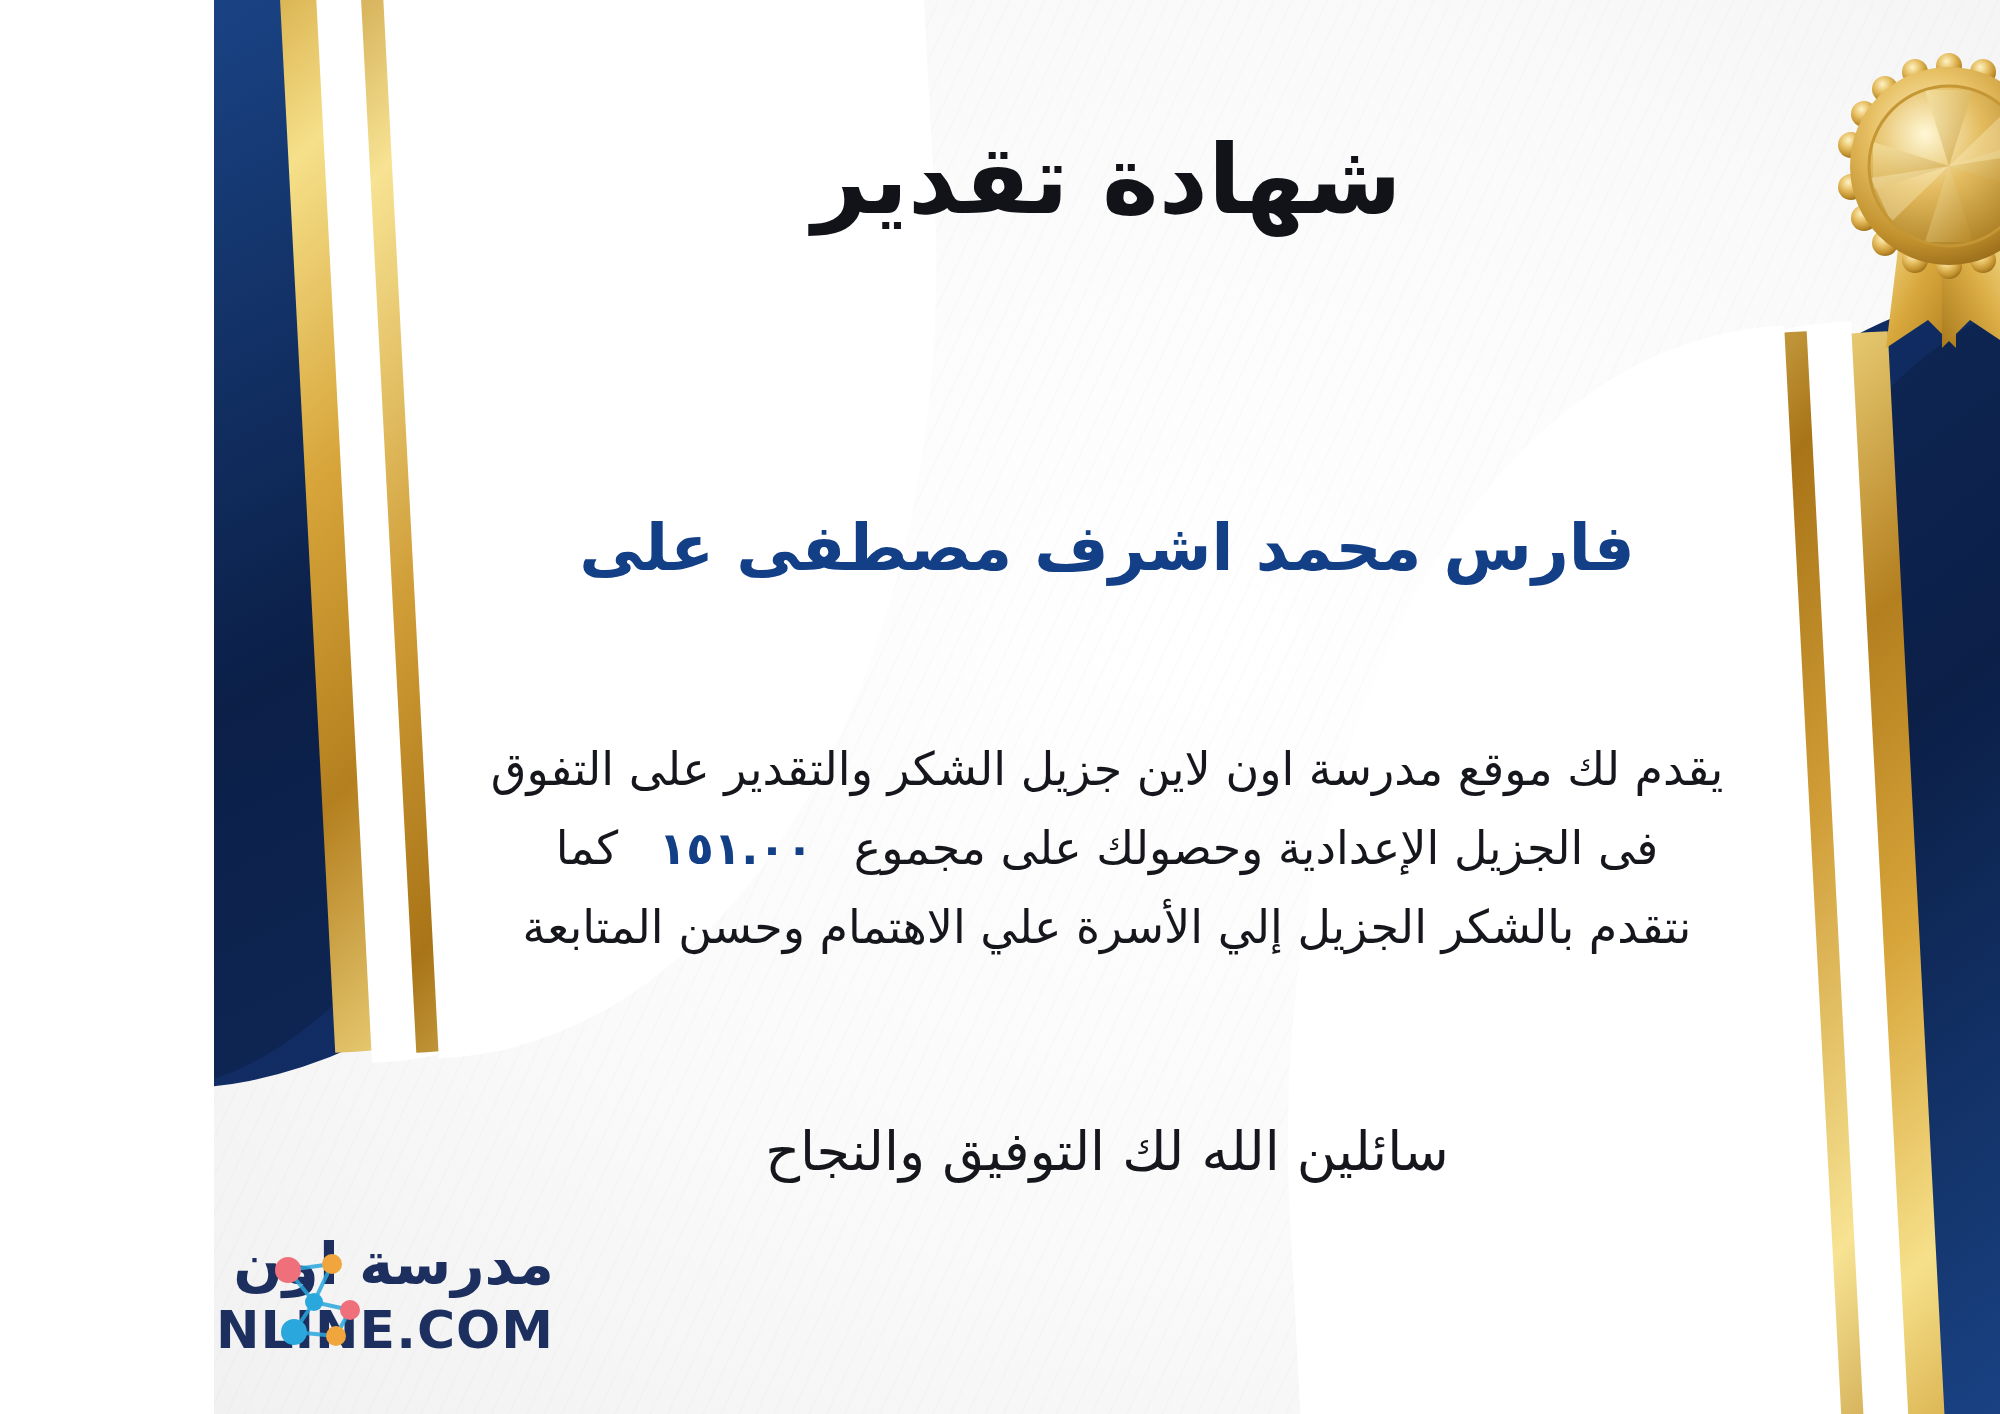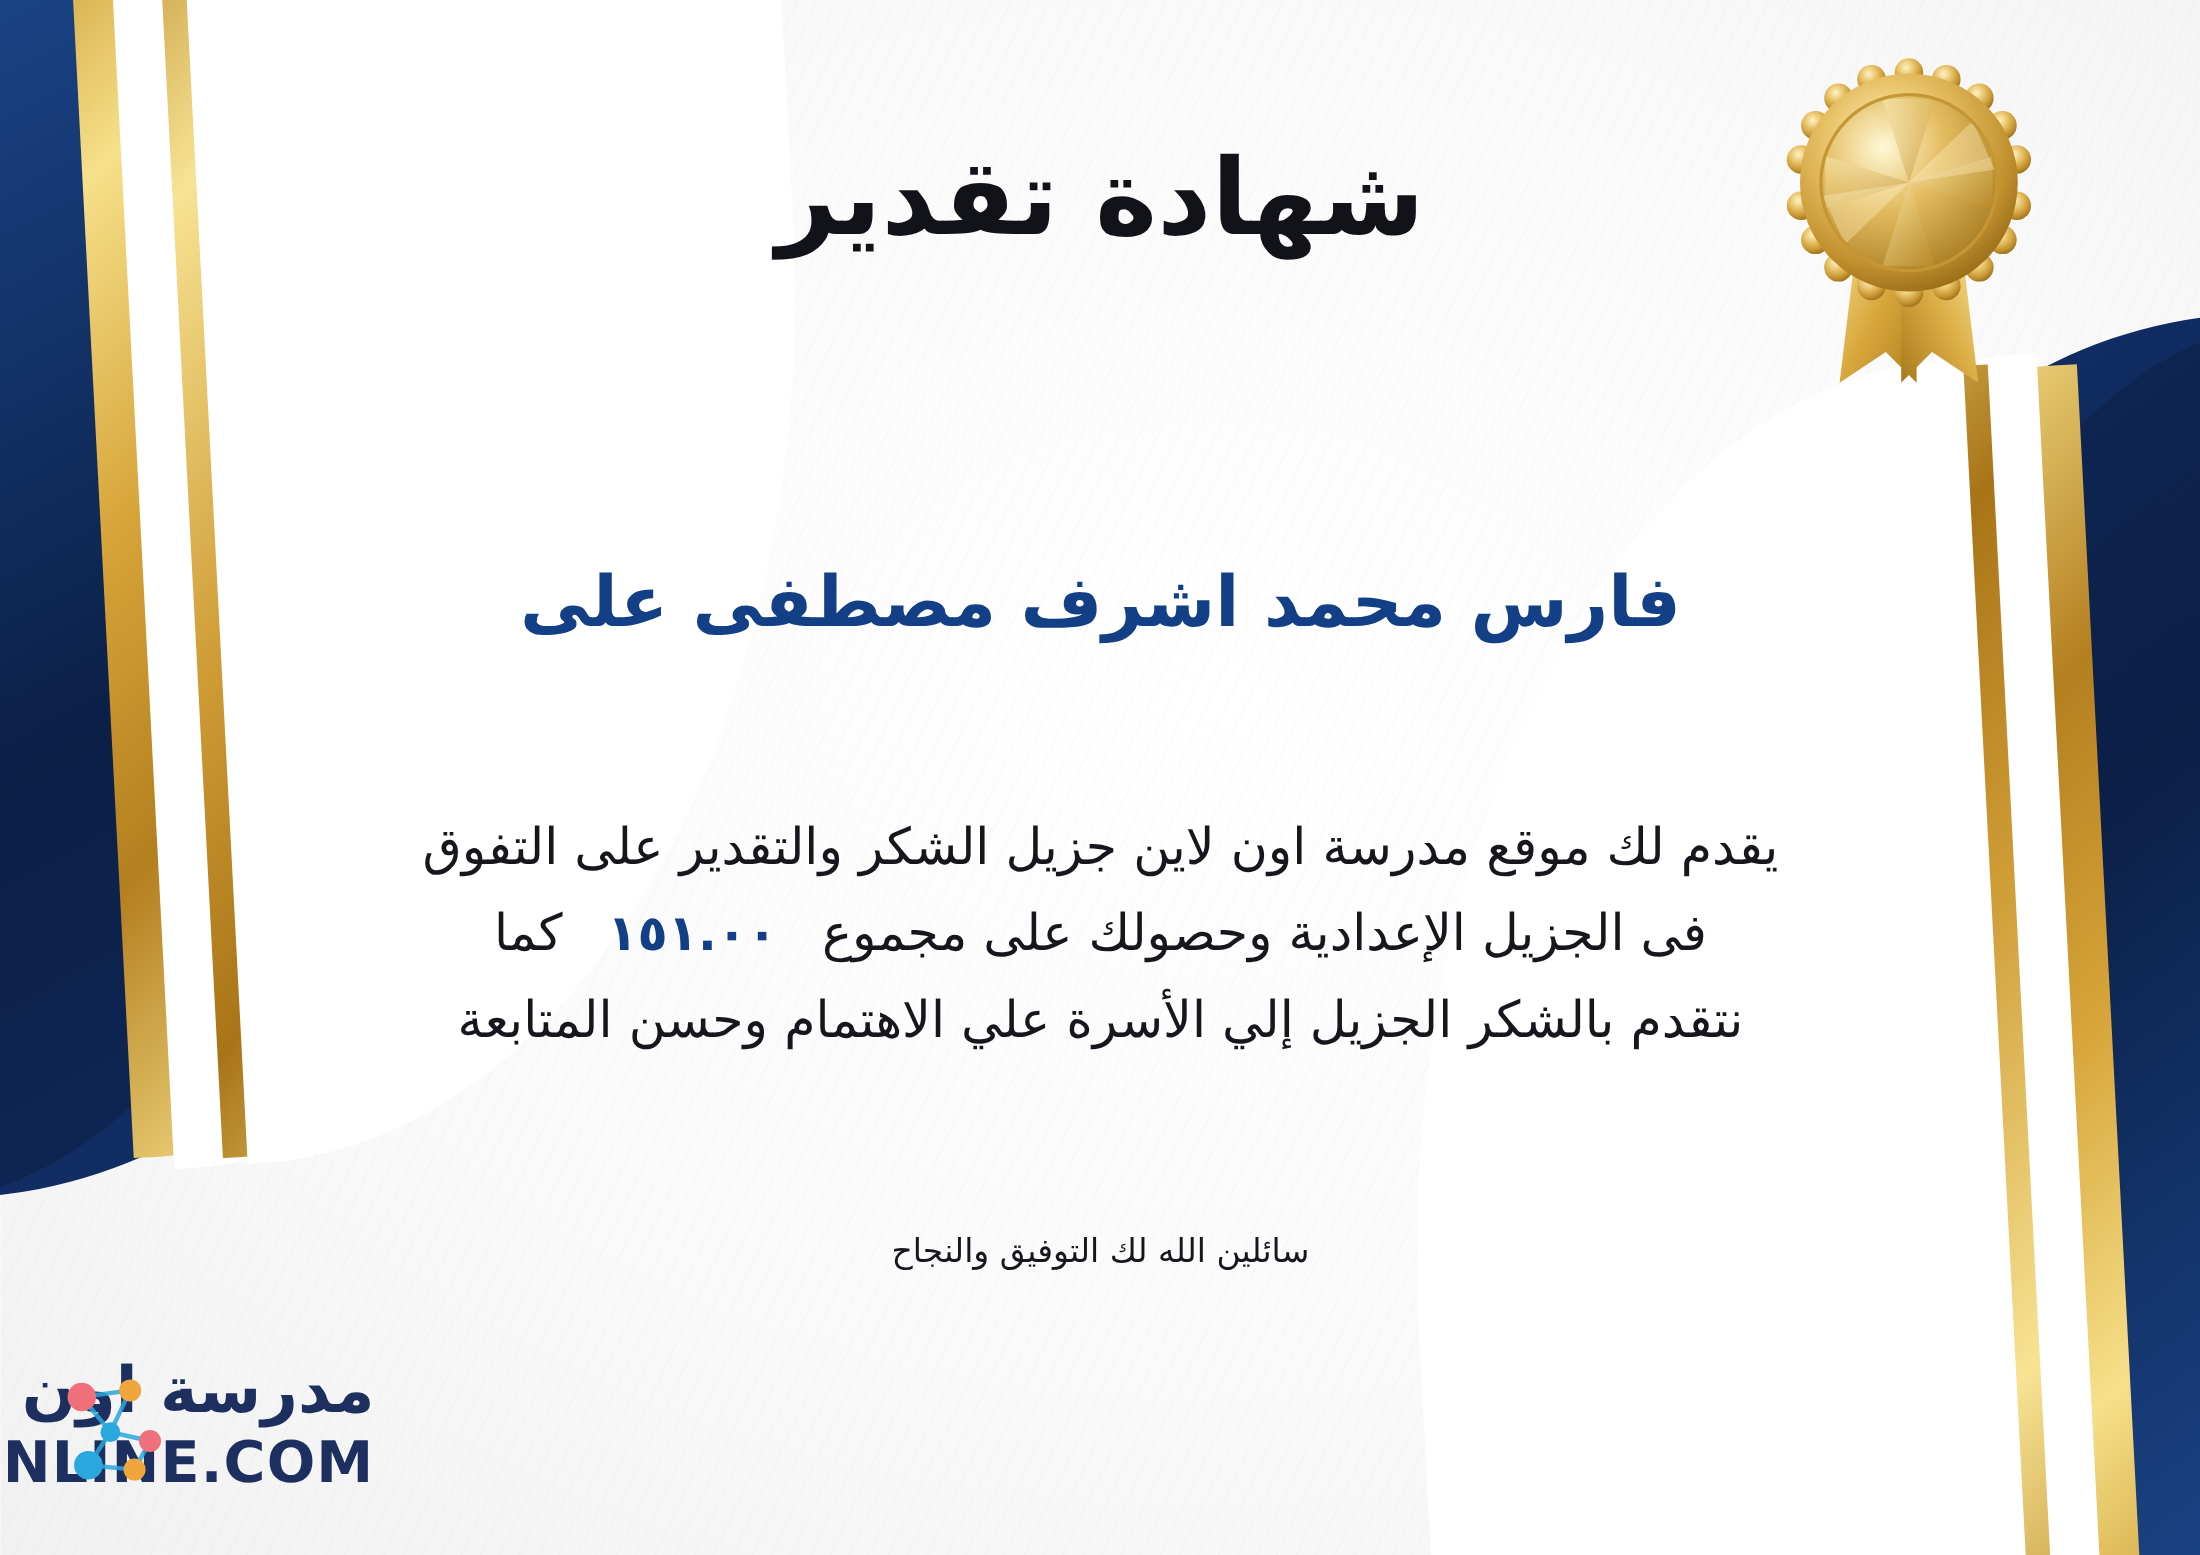--- a/index.html
+++ b/index.html
@@ -9,21 +9,21 @@
   }
   body {
     width: 2000px;
     height: 1414px;
     overflow: hidden;
     font-family: "DejaVu Sans", "Liberation Sans", sans-serif;
   }
 
   .certificate {
     position: relative;
-    width: 2000px;
+    width: 1786px;
     height: 1414px;
     background: #ffffff;
     overflow: hidden;
   }
 
   
   .paper-texture {
     position: absolute;
     inset: 0;
     background:
@@ -180,21 +180,21 @@
     font-weight: 700;
     font-size: 45px;
     padding: 0 26px;
   }
 
   .wish-text {
     position: absolute;
     top: 1120px;
     left: -120px;
     right: -120px;
-    font-size: 30px;
+    font-size: 54px;
     color: #15171c;
     font-weight: 400;
   }
 
   
   .logo {
     position: absolute;
     left: 30px;
     bottom: 22px;
     width: 440px;

